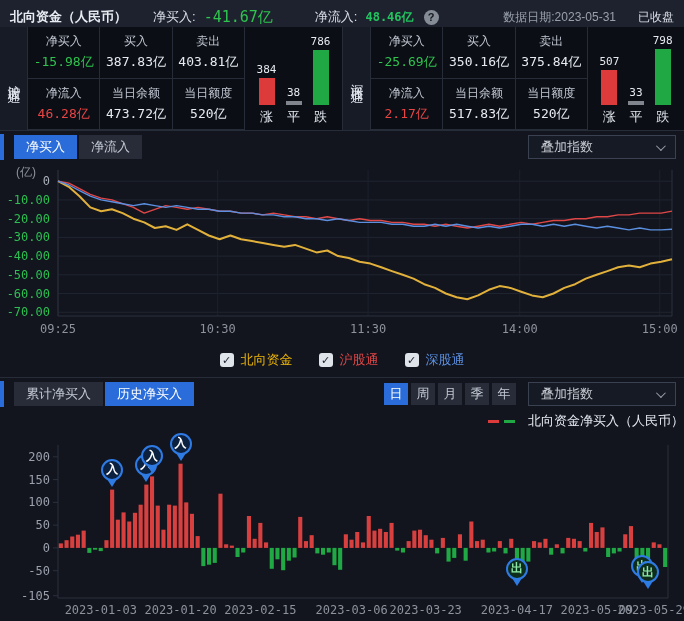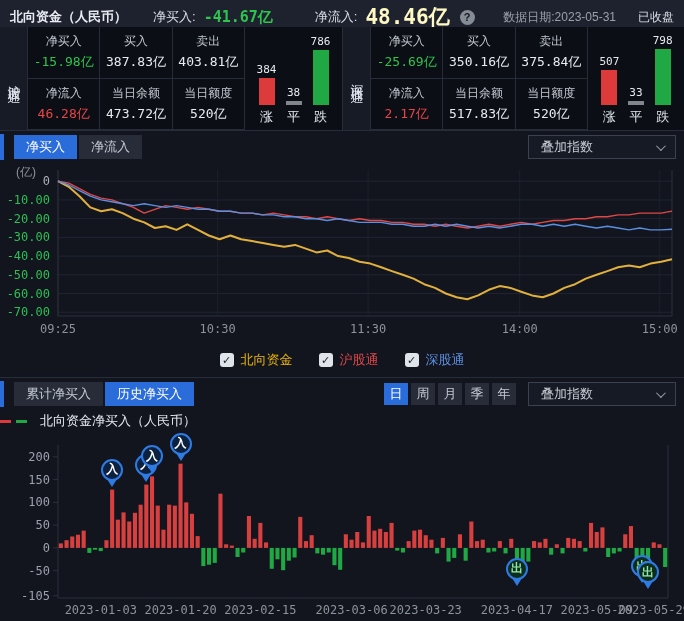--- a/index.html
+++ b/index.html
@@ -7,22 +7,22 @@
   body { font-family:"Liberation Sans","DejaVu Sans",sans-serif; }
   .screen { position:relative; width:684px; height:621px; background:#12151e; overflow:hidden;
             color:#dde3ec; font-size:13px; }
   .mono { font-family:"DejaVu Sans Mono",monospace; }
 
   
   .topbar { position:absolute; left:0; top:0; width:684px; height:27px; background:#1d222e;
             border-bottom:1px solid #07090d; display:flex; align-items:center; padding:17px 10px; gap:8px; }
   .topbar .title { font-weight:bold; color:#e8ecf2; font-size:13px; margin-right:18px; }
   .topbar .lbl { color:#d8dde6; font-size:13px; }
-  .topbar .v-green { color:#2ec44e; font-weight:bold; font-size:15px; }
-  .topbar .v-red { color:#fef9c3; font-weight:bold; font-size:21px; }
+  .topbar .v-green { color:#2ec44e; font-weight:normal; font-size:15px; }
+  .topbar .v-red { color:#22c55e; font-weight:bold; font-size:12px; }
   .help { width:15px; height:15px; border-radius:50%; background:#868c96; color:#14171f;
           font-size:11px; font-weight:bold; display:flex; align-items:center; justify-content:center; margin-left:2px;}
   .topbar .spacer { flex:1; }
   .topbar .date { color:#9aa0ab; font-size:12px; margin-right:14px;text-align:right; }
   .topbar .status { color:#d8dde6; font-size:12px; }
 
   
   .panels { position:absolute; left:0; top:27px; width:684px; height:104px; background:#0b0e15;
             border-bottom:1px solid #262c38; display:flex; }
   .panel { width:342px; height:100%; display:flex; }
@@ -69,21 +69,21 @@
   .unitlabel { position:absolute; left:16px; top:0px; color:#8d929c; font-size:12px; }
 
   
   .legendrow { position:absolute; left:0; top:346px; width:684px; height:28px; display:flex;
                align-items:center; justify-content:center; gap:26px; }
   .legend-item { display:flex; align-items:center; gap:7px; cursor:pointer; }
   .cbx { width:14px; height:14px; border-radius:3px; background:#dfe3ea; color:#1b1f2a; font-size:11px;
          font-weight:bold; display:flex; align-items:center; justify-content:center; }
   .divider { position:absolute; left:0; top:377px; width:684px; height:1px; background:#262c38; }
   .legend2 { position:absolute; left:0; top:410px; width:684px; height:22px; display:flex;
-             align-items:center; justify-content:flex-start; gap:5px; }
+             align-items:center; justify-content:flex-end; gap:5px; }
   .dash { width:11px; height:3px; display:inline-block; }
   .dash.red { background:#dd3b3b; }
   .dash.green { background:#1fa844; margin-right:8px; }
   .legend2 .l2txt { color:#e6eaf1; font-size:13px; }
 
   
   .balloon { position:absolute; width:22px; height:22px; border-radius:50%; border:2px solid #2f7be4;
              display:flex; align-items:center; justify-content:center; font-size:12px; font-weight:bold; z-index:3; }
   .balloon::after { content:""; position:absolute; left:50%; bottom:-8px; transform:translateX(-50%);
                     border-left:5px solid transparent; border-right:5px solid transparent;

